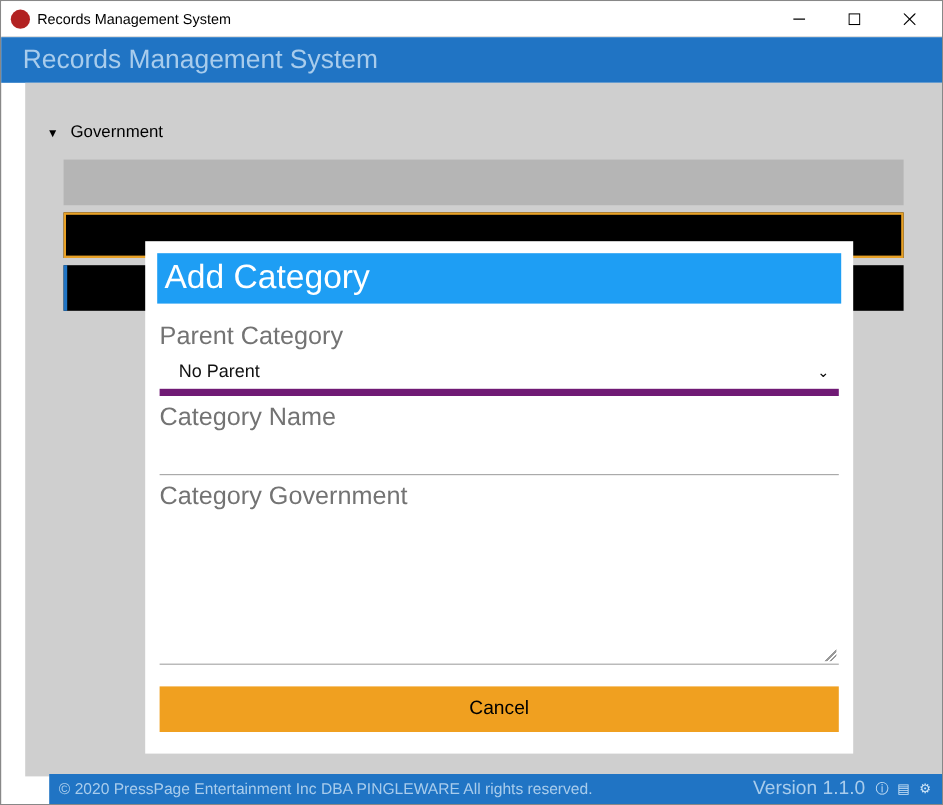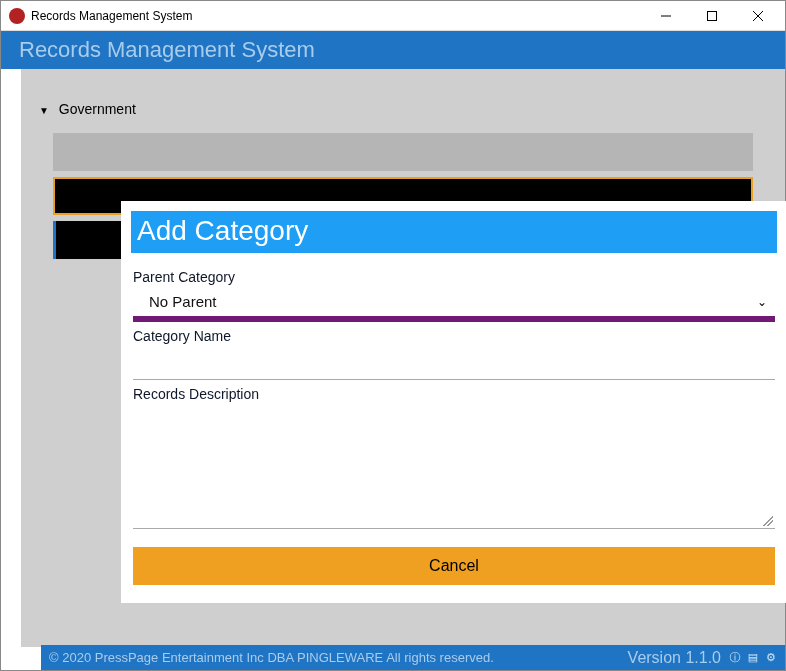--- a/index.html
+++ b/index.html
@@ -72,38 +72,38 @@
   height: 38px;
   margin: 6px 14px;
 }
 .bg-grey { background: #b5b5b5; }
 .bg-black { background: #000; border-left: 3px solid #2074c4; }
 .bg-black.selected { border: 2px solid #e8a126; }
 .modal {
   position: absolute;
   top: 132px;
   left: 100px;
-  width: 666px;
+  width: 590px;
   background: #fff;
   padding: 0;
 }
 .modal-header {
   background: #1e9ef4;
   color: #fff;
   font-size: 28px;
   font-weight: 300;
   padding: 4px 8px 6px 6px;
   margin: 10px 10px 6px 10px;
 }
 .modal-body {
   padding: 4px 12px 18px 12px;
 }
 .field-label {
-  font-size: 14px;
-  color: #0f172a;
+  font-size: 21px;
+  color: #737373;
   margin: 6px 0 2px 0;
 }
 .select-wrap {
   border-bottom: 6px solid #701a75;
   display: flex;
   align-items: center;
   padding: 6px 4px 6px 16px;
 }
 .select-wrap .value { font-size: 15px; color: #111; }
 .select-wrap .chev {
@@ -234,21 +234,21 @@
 
         <div class="field-label">Parent Category</div>
         <div class="select-wrap">
           <span class="value">No Parent</span>
           <span class="chev">⌄</span>
         </div>
 
         <div class="field-label">Category Name</div>
         <input class="text-input" type="text" value="" style="">
 
-        <div class="field-label">Records Description</div>
+        <div class="field-label">Category Government</div>
         <div class="textarea-wrap">
           <textarea class="textarea-input" style="border-bottom: none;"></textarea>
         </div>
 
         <button class="modal-btn btn-cancel">Cancel</button>
       </div>
     </div>
   </div>
 
   <div class="footer">

